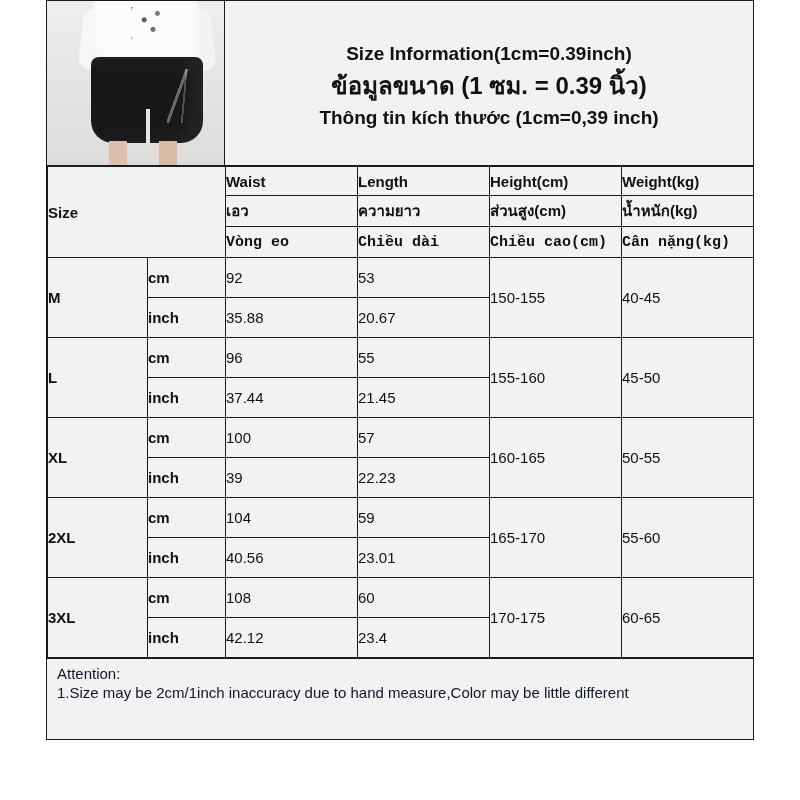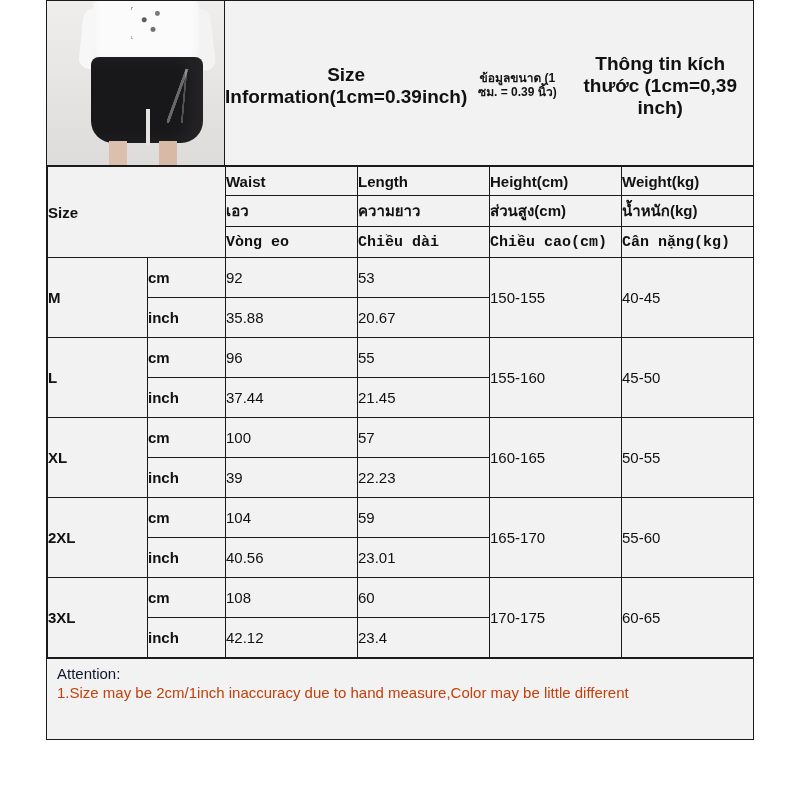--- a/index.html
+++ b/index.html
@@ -147,36 +147,36 @@
     top: 68px;
     width: 26px;
     height: 54px;
     background:
       linear-gradient(110deg, transparent 0 40%, rgba(255,255,255,0.35) 41% 47%, transparent 48%),
       linear-gradient(95deg, transparent 0 60%, rgba(255,255,255,0.25) 61% 66%, transparent 67%);
   }
   .title-cell {
     flex: 1;
     display: flex;
-    flex-direction: row;
+    flex-direction: column;
     align-items: center;
     justify-content: center;
     gap: 7px;
     background: #f2f2f2;
     padding-top: 6px;
   }
   .title-line {
     font-weight: bold;
     font-size: 19px;
     line-height: 1.15;
     color: #111;
     text-align: center;
   }
   .title-line.thai {
-    font-size: 12px;
+    font-size: 24px;
   }
   
   table.size-table {
     border-collapse: collapse;
     width: 100%;
     table-layout: fixed;
   }
   table.size-table td, table.size-table th {
     border: 1px solid #1a1a1a;
     text-align: left;
@@ -236,21 +236,21 @@
     padding: 6px 10px 4px 10px;
     box-sizing: border-box;
   }
   .attention-title {
     font-size: 15px;
     color: #0f172a;
     margin-bottom: 1px;
   }
   .attention-line {
     font-size: 15px;
-    color: #c2410c;
+    color: #0f172a;
     line-height: 1.33;
   }
 </style>
 </head>
 <body>
 
 <div class="page">
   <div class="sheet">
 
     <div class="header-band">

